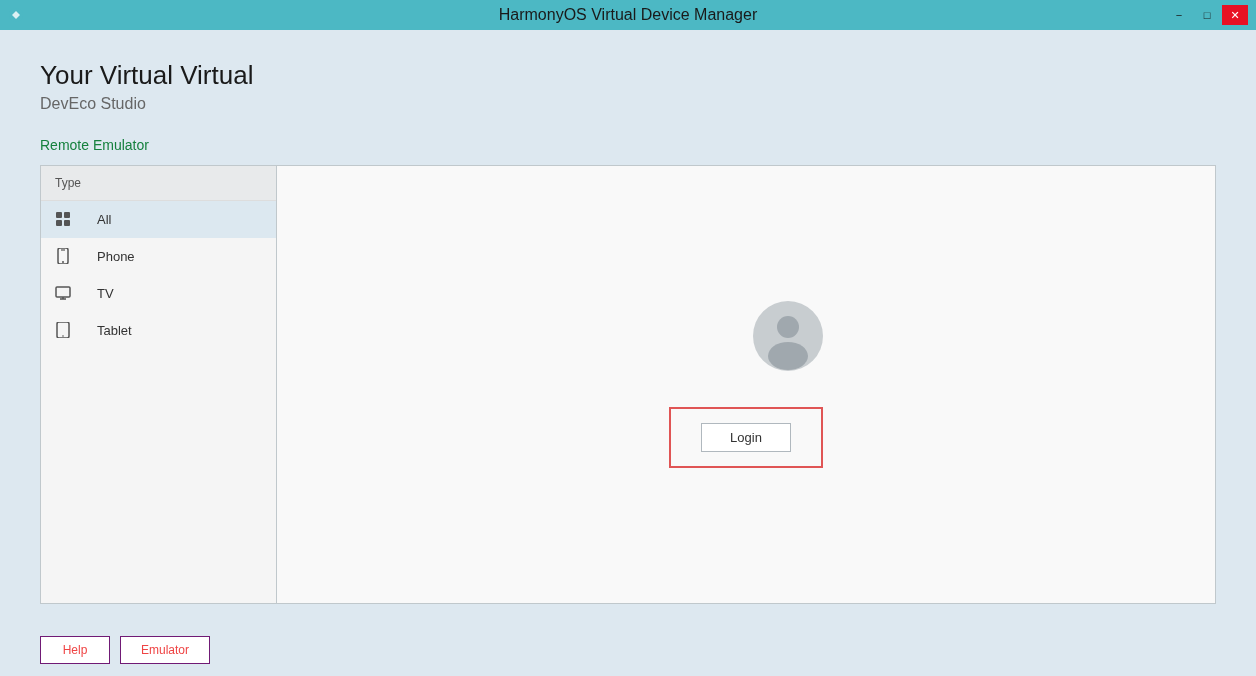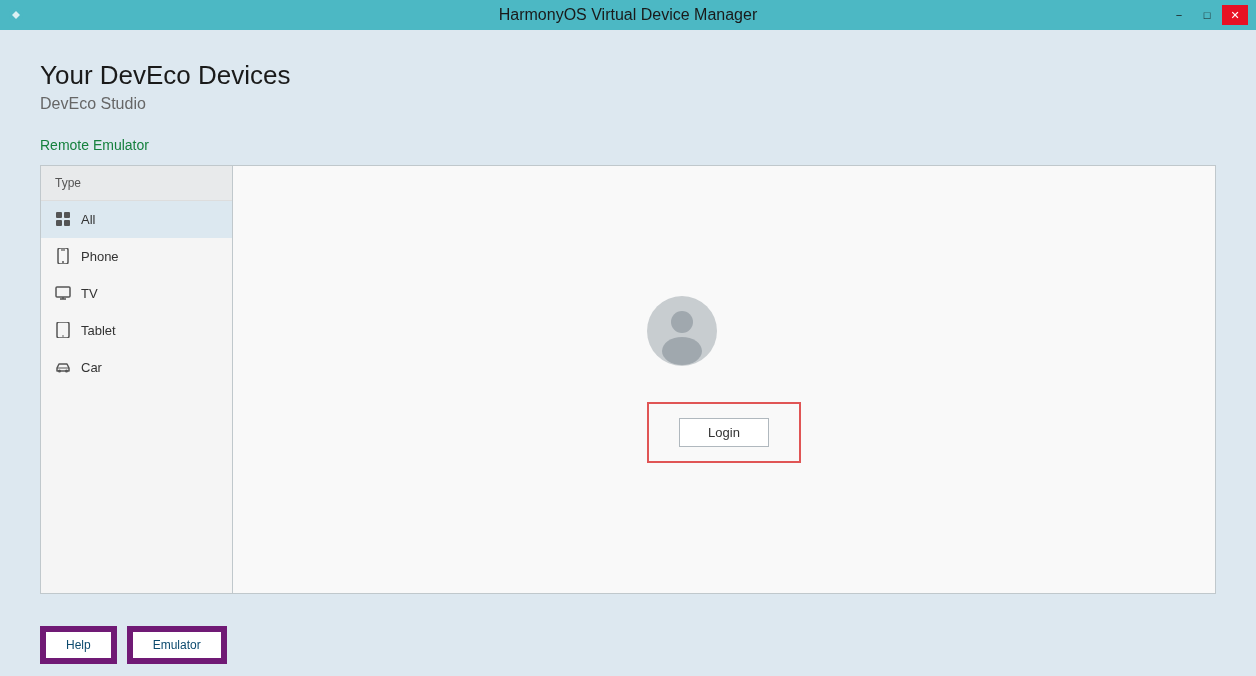--- a/index.html
+++ b/index.html
@@ -101,42 +101,42 @@
 
     .device-panel {
       display: flex;
       flex: 1;
       border: 1px solid #c0c8cc;
       background: #f5f5f5;
     }
 
     
     .sidebar {
-      width: 192px;
+      width: 236px;
       background: #f5f5f5;
       border-right: 1px solid #c0c8cc;
       flex-shrink: 0;
     }
 
     .sidebar-header {
       padding: 10px 14px;
       font-size: 12px;
       color: #555;
       border-bottom: 1px solid #ddd;
       background: #e8eaeb;
     }
 
     .sidebar-item {
       display: flex;
       align-items: center;
       padding: 10px 14px;
       font-size: 13px;
       color: #333;
       cursor: pointer;
-      gap: 10px;
+      gap: 26px;
       border-bottom: 1px solid transparent;
     }
 
     .sidebar-item.active {
       background: #dce8f0;
     }
 
     .sidebar-item-icon {
       width: 16px;
       height: 16px;
@@ -152,21 +152,21 @@
       background: #f9f9f9;
       display: flex;
       align-items: center;
       justify-content: center;
       flex-direction: column;
     }
 
     .login-container {
       display: flex;
       flex-direction: column;
-      align-items: flex-start;
+      align-items: flex-end;
       gap: 36px;
     }
 
     .avatar-icon {
       width: 70px;
       height: 70px;
     }
 
     .login-box {
       border: 2px solid #e05555;
@@ -186,25 +186,25 @@
     
     .bottom-bar {
       padding: 12px 40px;
       display: flex;
       gap: 10px;
       flex-shrink: 0;
     }
 
     .bottom-btn {
       padding: 6px 20px;
-      border: 6px solid #701a75;
+      border: 1px solid #701a75;
       background: white;
       font-size: 12px;
       cursor: pointer;
-      color: #0c4a6e;
+      color: #ef4444;
       min-width: 70px;
     }
 
     
     svg {
       display: block;
     }
   </style>
 </head>
 <body>
@@ -218,21 +218,21 @@
   </div>
   <span class="title-bar-title">HarmonyOS Virtual Device Manager</span>
   <div class="title-bar-controls">
     <button class="title-btn">−</button>
     <button class="title-btn">□</button>
     <button class="title-btn close">✕</button>
   </div>
 </div>
 
 <div class="main-content">
-  <h1 class="page-title">Your DevEco Devices</h1>
+  <h1 class="page-title">Your Virtual Virtual</h1>
   <p class="page-subtitle">DevEco Studio</p>
   <p class="section-title">Remote Emulator</p>
 
   <div class="device-panel">
 
     <div class="sidebar">
       <div class="sidebar-header">Type</div>
 
       <div class="sidebar-item active">
         <span class="sidebar-item-icon">
@@ -272,31 +272,20 @@
         <span class="sidebar-item-icon">
           <svg width="14" height="16" viewBox="0 0 14 16">
             <rect x="1" y="0" width="12" height="16" rx="2" fill="none" stroke="#555" stroke-width="1.5"></rect>
             <circle cx="7" cy="14" r="0.8" fill="#555"></circle>
           </svg>
         </span>
         <span>Tablet</span>
       </div>
 
 
-      <div class="sidebar-item">
-        <span class="sidebar-item-icon">
-          <svg width="16" height="12" viewBox="0 0 16 12">
-            <path d="M2 7 L4 3 L12 3 L14 7 L14 10 L2 10 Z" fill="none" stroke="#555" stroke-width="1.5" stroke-linejoin="round"></path>
-            <circle cx="4.5" cy="10" r="1.5" fill="#555"></circle>
-            <circle cx="11.5" cy="10" r="1.5" fill="#555"></circle>
-            <line x1="2" y1="7" x2="14" y2="7" stroke="#555" stroke-width="1"></line>
-          </svg>
-        </span>
-        <span>Car</span>
-      </div>
     </div>
 
     <div class="content-area">
       <div class="login-container">
         <svg class="avatar-icon" viewBox="0 0 70 70">
           <circle cx="35" cy="35" r="35" fill="#c8cdd0"></circle>
           <circle cx="35" cy="26" r="11" fill="#a0a8ae"></circle>
           <ellipse cx="35" cy="55" rx="20" ry="14" fill="#a0a8ae"></ellipse>
         </svg>
         <div class="login-box">

